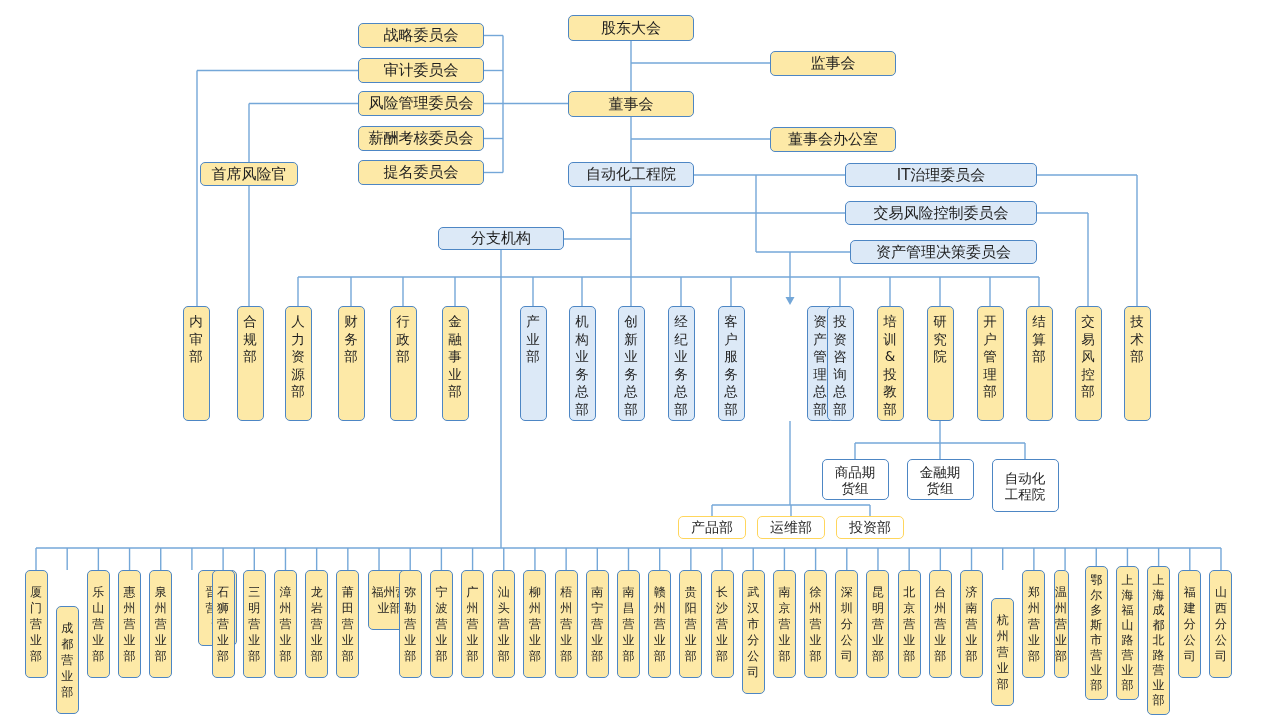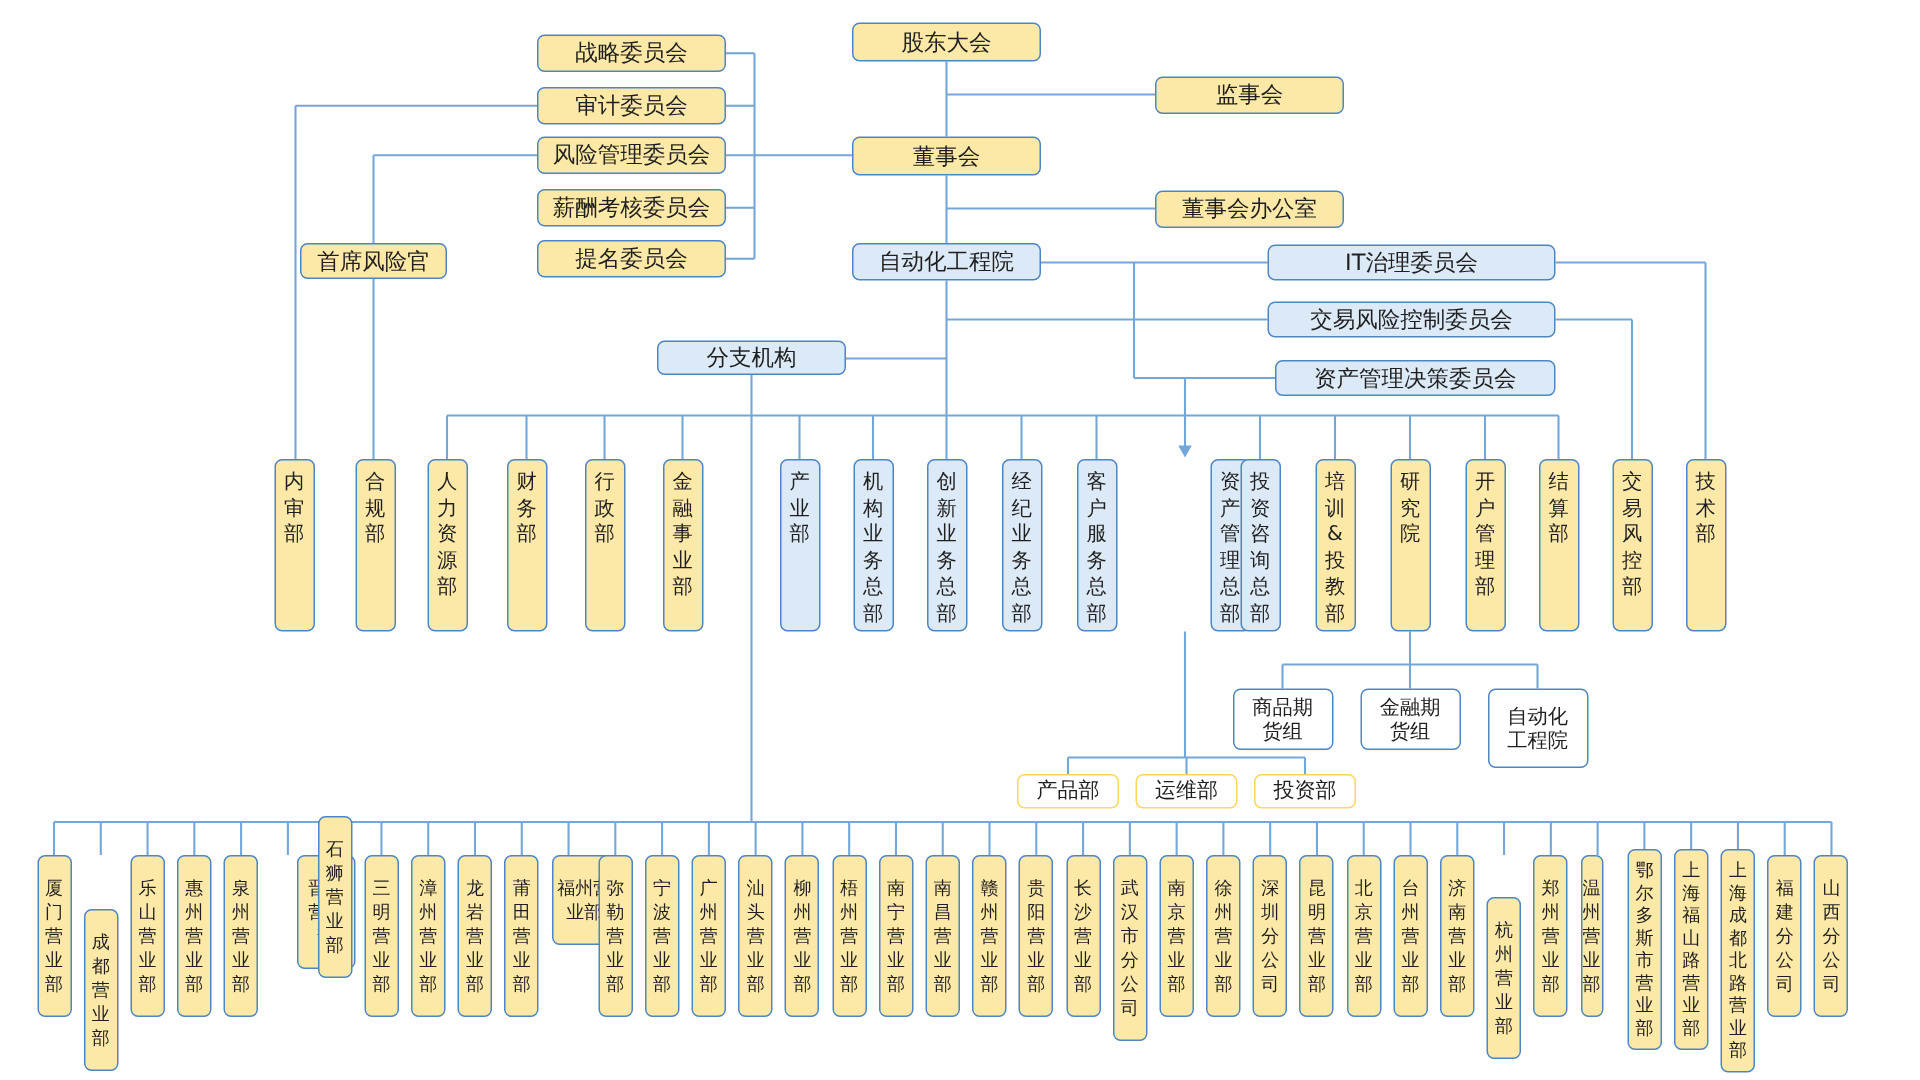--- a/index.html
+++ b/index.html
@@ -160,21 +160,21 @@
       <div class="box fw rg" style="left: 991.5px; top: 459px; width: 67px; height: 53px;">自动化工程院</div>
       <div class="box fw gold am" style="left: 678px; top: 516px; width: 68px; height: 23px;">产品部</div>
       <div class="box fw gold am" style="left: 757px; top: 516px; width: 68px; height: 23px;">运维部</div>
       <div class="box fw gold am" style="left: 836px; top: 516px; width: 68px; height: 23px;">投资部</div>
       <div class="box v branch fy" style="left: 24.5px; top: 570px; width: 23px;">厦门营业部</div>
       <div class="box v branch fy" style="left: 55.684px; top: 570px; width: 23px; margin-top: 36px;">成都营业部</div>
       <div class="box v branch fy" style="left: 86.868px; top: 570px; width: 23px;">乐山营业部</div>
       <div class="box v branch fy" style="left: 118.052px; top: 570px; width: 23px;">惠州营业部</div>
       <div class="box v branch fy" style="left: 149.236px; top: 570px; width: 23px;">泉州营业部</div>
       <div class="box v branch fy" style="left: 198px; top: 570px; width: 39px;">晋江营业部</div>
-      <div class="box v branch fy" style="left: 211.604px; top: 544px; width: 23px;">石狮营业部</div>
+      <div class="box v branch fy" style="left: 211.604px; top: 570px; width: 23px;">石狮营业部</div>
       <div class="box v branch fy" style="left: 242.788px; top: 570px; width: 23px;">三明营业部</div>
       <div class="box v branch fy" style="left: 273.972px; top: 570px; width: 23px;">漳州营业部</div>
       <div class="box v branch fy" style="left: 305.156px; top: 570px; width: 23px;">龙岩营业部</div>
       <div class="box v branch fy" style="left: 336.34px; top: 570px; width: 23px;">莆田营业部</div>
       <div class="box v branch fy" style="left: 367.524px; top: 570px; width: 44px;">福州营业部</div>
       <div class="box v branch fy" style="left: 398.708px; top: 570px; width: 23px;">弥勒营业部</div>
       <div class="box v branch fy" style="left: 429.892px; top: 570px; width: 23px;">宁波营业部</div>
       <div class="box v branch fy" style="left: 461.076px; top: 570px; width: 23px;">广州营业部</div>
       <div class="box v branch fy" style="left: 492.26px; top: 570px; width: 23px;">汕头营业部</div>
       <div class="box v branch fy" style="left: 523.444px; top: 570px; width: 23px;">柳州营业部</div>

